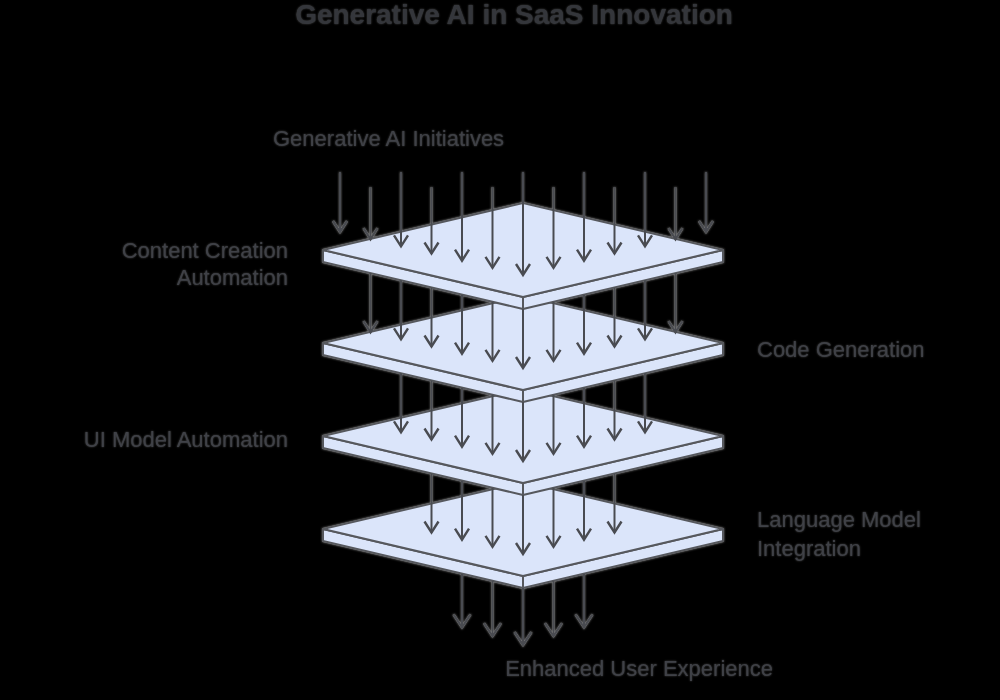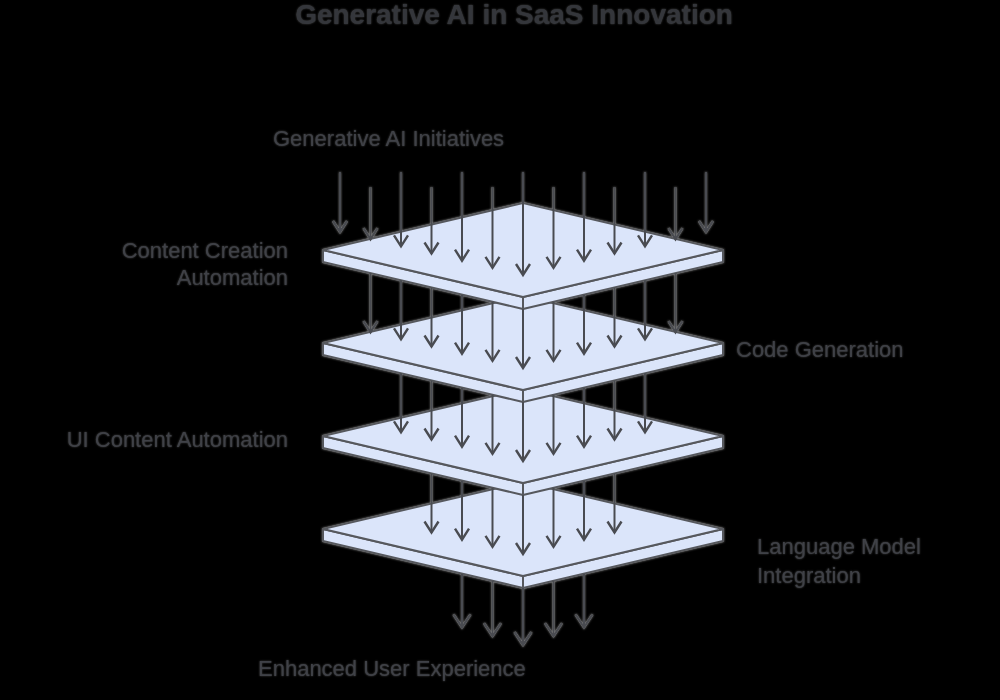--- a/index.html
+++ b/index.html
@@ -26,25 +26,25 @@
     text-shadow:0 0 2px rgba(255,255,255,0.30);
     white-space:nowrap;
   }
   .title{
     left:14px;top:-3px;width:1000px;
     text-align:center;
     font-size:28px;font-weight:bold;line-height:36px;
     color:var(--title-text);
   }
   .source-label{left:273px;top:125px;width:500px;text-align:left;}
-  .sink-label{left:258px;top:655px;width:500px;text-align:left;}
+  .sink-label{left:273px;top:655px;width:500px;text-align:right;}
   .ll0{right:712px;top:227px;text-align:right;line-height:27px;margin-top:10px;}
-  .ll1{left:736px;top:336px;text-align:left;}
+  .ll1{left:757px;top:336px;text-align:left;}
   .ll2{right:712px;top:426px;text-align:right;}
-  .ll3{left:757px;top:505px;text-align:left;line-height:29px;margin-top:27px;}
+  .ll3{left:757px;top:505px;text-align:left;line-height:29px;}
   .lline{display:block;}
   .lline:empty{display:none;}
 </style>
 </head>
 <body>
 
 <div class="stage">
 
   <svg id="stack-svg" width="1000" height="700" viewBox="0 0 1000 700">
     <defs>
@@ -264,21 +264,21 @@
     <span class="lline">Content Creation</span>
     <span class="lline">Automation</span>
   </div>
 
   <div class="txt ll1">
     <span class="lline">Code Generation</span>
 
   </div>
 
   <div class="txt ll2">
-    <span class="lline">UI Content Automation</span>
+    <span class="lline">UI Model Automation</span>
 
   </div>
 
   <div class="txt ll3">
     <span class="lline">Language Model</span>
     <span class="lline">Integration</span>
   </div>
 
   <div class="txt sink-label">Enhanced User Experience</div>
 

